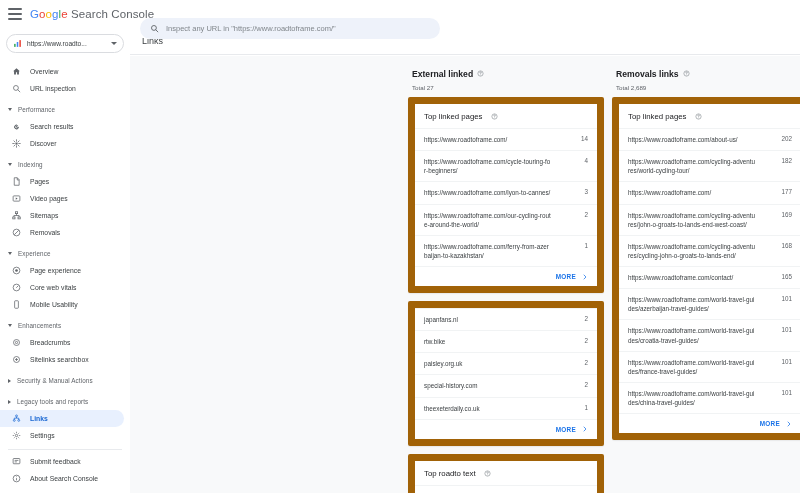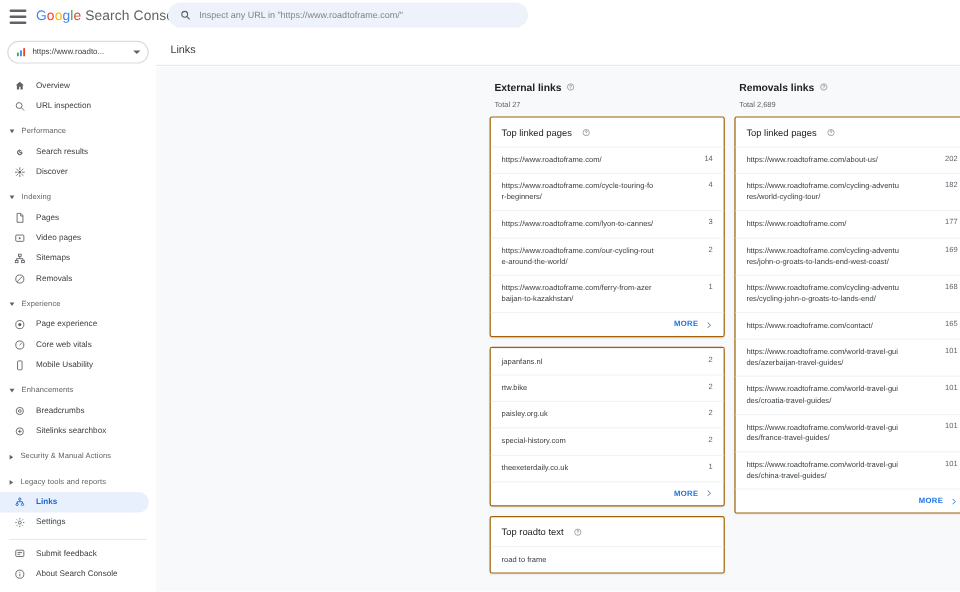--- a/index.html
+++ b/index.html
@@ -22,21 +22,21 @@
     cursor: pointer;
   }
   .hamburger span { display: block; height: 1.6px; background: #5f6368; border-radius: 1px; }
   .brand { font-size: 11.5px; letter-spacing: .1px; white-space: nowrap; }
   .brand .g1 { color: #4285f4; } .brand .g2 { color: #ea4335; }
   .brand .g3 { color: #fbbc05; } .brand .g4 { color: #4285f4; }
   .brand .g5 { color: #34a853; } .brand .g6 { color: #ea4335; }
   .brand .sc { color: #5f6368; }
 
   .searchbox {
-    position: absolute; left: 140px; top: 2px;
+    position: absolute; left: 140px; top: 18px;
     width: 300px; height: 21px; background: #eef2fa;
     border-radius: 11px; display: flex; align-items: center;
     padding: 0 10px; cursor: text;
   }
   .searchbox .placeholder {
     font-size: 7.5px; color: #80868b; margin-left: 7px;
     white-space: nowrap; overflow: hidden;
   }
   .mini-ico { display: block; }
 
@@ -110,21 +110,21 @@
 
   .col-head { padding-left: 4px; margin-bottom: 6px; }
   .col-head .ctitle {
     font-size: 8.6px; color: #202124; font-weight: bold;
     display: inline-block; vertical-align: middle;
   }
   .col-head .ctotal { font-size: 6.2px; color: #5f6368; margin-top: 2px; }
   .help-ico { display: inline-block; vertical-align: middle; margin-left: 4px; cursor: pointer; }
 
   .card {
-    background: #fff; border: 1px solid #a16207; border-radius: 2px;
+    background: #fff; border: 7px solid #a16207; border-radius: 2px;
     margin-bottom: 8px; box-shadow: 0 1px 1px rgba(60,64,67,.08);
   }
   .card-title {
     padding: 8px 9px 7px 9px; font-size: 7.8px; color: #202124;
     display: flex; align-items: center;
   }
   .card-title .t { margin-right: 4px; }
 
   .row {
     display: flex; align-items: flex-start; justify-content: space-between;
@@ -346,21 +346,21 @@
 <div class="main">
   <div class="page-header">
     <span class="page-title">Links</span>
   </div>
 
   <div class="content">
     <div class="col-spacer"></div>
     <div id="columns-host" style="display:flex;">
         <div class="col">
           <div class="col-head">
-            <div><span class="ctitle">External links</span><svg class="help-ico" width="7" height="7" viewBox="0 0 24 24" fill="none" stroke="#80868b" stroke-width="2">
+            <div><span class="ctitle">External linked</span><svg class="help-ico" width="7" height="7" viewBox="0 0 24 24" fill="none" stroke="#80868b" stroke-width="2">
     <circle cx="12" cy="12" r="9"></circle>
     <path d="M9.5 9a2.6 2.6 0 1 1 3.2 2.6c-.6.3-.7.8-.7 1.4" stroke-linecap="round"></path>
     <circle cx="12" cy="16.8" r="1" fill="#80868b" stroke="none"></circle>
   </svg></div>
             <div class="ctotal">Total 27</div>
           </div>
           <div class="card">
             <div class="card-title">
               <span class="t">Top linked pages</span>
               <svg class="help-ico" width="7" height="7" viewBox="0 0 24 24" fill="none" stroke="#80868b" stroke-width="2">

